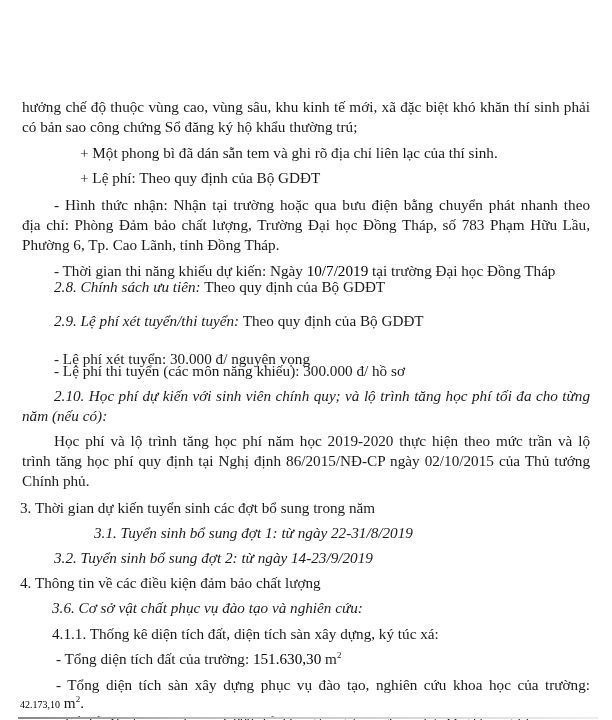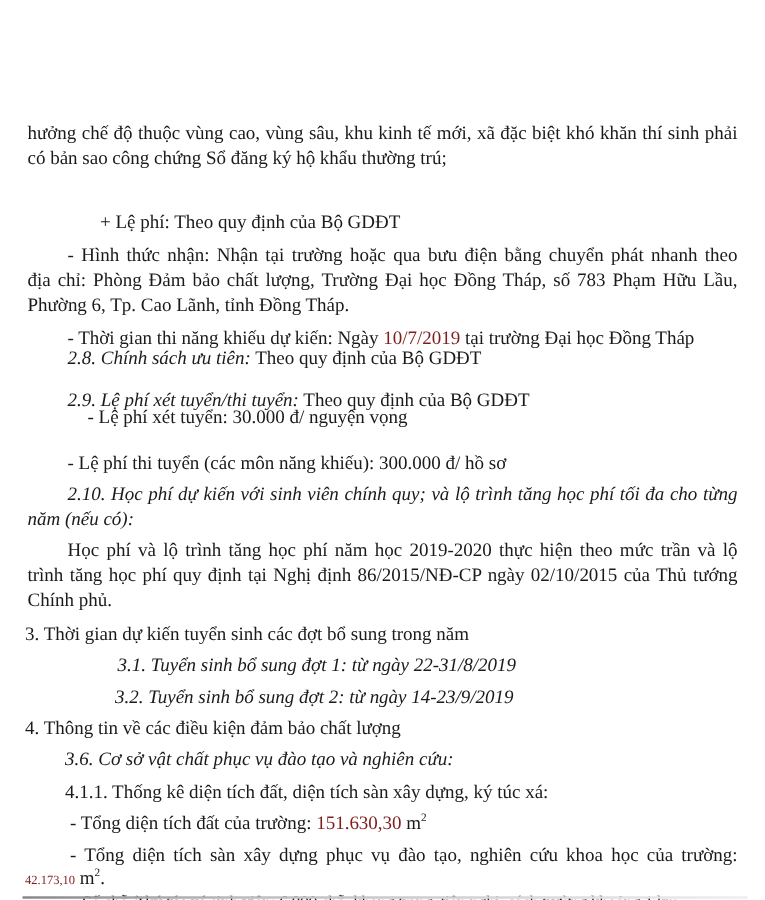--- a/index.html
+++ b/index.html
@@ -13,65 +13,66 @@
     .page { position: absolute; left: 0; top: 0; width: 612px; height: 720px; }
     .line {
       position: absolute;
       font-size: 15.2px;
       line-height: 20px;
       white-space: nowrap;
     }
     .just { text-align: justify; text-align-last: justify; width: 568px; left: 22px; }
     .it { font-style: italic; }
     .b { font-weight: normal; }
-    .light { color: #7f1d1d; }
+    .light { color: #000000; }
     sup { font-size: 9px; line-height: 0; vertical-align: 6px; }
     .bottom-rule {
       position: absolute; left: 18px; top: 717px; width: 580px; height: 2px;
       background: linear-gradient(to right, #888 0%, #bbb 30%, #eee 100%);
     }
   </style>
 </head>
 <body>
 
 <div class="page">
 
   <div class="line just" style="top:97px;">hưởng chế độ thuộc vùng cao, vùng sâu, khu kinh tế mới, xã đặc biệt khó khăn thí sinh phải</div>
   <div class="line" style="top:117px; left:22px;">có bản sao công chứng Sổ đăng ký hộ khẩu thường trú;</div>
 
+  <div class="line" style="top:143px; left:80px;">+ Một phong bì đã dán sẵn tem và ghi rõ địa chỉ liên lạc của thí sinh.</div>
   <div class="line" style="top:168px; left:80px;">+ Lệ phí: Theo quy định của Bộ GDĐT</div>
 
   <div class="line just" style="top:195px; left:54px; width:536px;">- Hình thức nhận: Nhận tại trường hoặc qua bưu điện bằng chuyển phát nhanh theo</div>
   <div class="line just" style="top:215px;">địa chỉ: Phòng Đảm bảo chất lượng, Trường Đại học Đồng Tháp, số 783 Phạm Hữu Lầu,</div>
   <div class="line" style="top:235px; left:22px;">Phường 6, Tp. Cao Lãnh, tỉnh Đồng Tháp.</div>
 
   <div class="line" style="top:261px; left:54px;">
     <span>- Thời gian thi năng khiếu dự kiến: Ngày </span><span class="light">10/7/2019</span><span> tại trường Đại học Đồng Tháp</span>
   </div>
 
   <div class="line" style="top:277px; left:54px;">
     <span class="it">2.8. Chính sách ưu tiên:</span><span> Theo quy định của Bộ GDĐT</span>
   </div>
   <div class="line" style="top:311px; left:54px;">
     <span class="it">2.9. Lệ phí xét tuyển/thi tuyển:</span><span> Theo quy định của Bộ GDĐT</span>
   </div>
 
-  <div class="line" style="top:324px; left:54px;margin-left:16px;">- Lệ phí xét tuyển: 30.000 đ/ nguyện vọng</div>
+  <div class="line" style="top:349px; left:54px;">- Lệ phí xét tuyển: 30.000 đ/ nguyện vọng</div>
   <div class="line" style="top:361px; left:54px;">- Lệ phí thi tuyển (các môn năng khiếu): 300.000 đ/ hồ sơ</div>
 
   <div class="line just it" style="top:386px; left:54px; width:536px;">2.10. Học phí dự kiến với sinh viên chính quy; và lộ trình tăng học phí tối đa cho từng</div>
   <div class="line it" style="top:406px; left:22px;">năm (nếu có):</div>
 
   <div class="line just" style="top:431px; left:54px; width:536px;">Học phí và lộ trình tăng học phí năm học 2019-2020 thực hiện theo mức trần và lộ</div>
   <div class="line just" style="top:451px;">trình tăng học phí quy định tại Nghị định 86/2015/NĐ-CP ngày 02/10/2015 của Thủ tướng</div>
   <div class="line" style="top:471px; left:22px;">Chính phủ.</div>
 
   <div class="line b" style="top:498px; left:20px;">3. Thời gian dự kiến tuyển sinh các đợt bổ sung trong năm</div>
   <div class="line it" style="top:523px; left:54px;margin-left:40px;">3.1. Tuyển sinh bổ sung đợt 1: từ ngày 22-31/8/2019</div>
-  <div class="line it" style="top:548px; left:54px;margin-left:38px;">3.2. Tuyển sinh bổ sung đợt 2: từ ngày 14-23/9/2019</div>
+  <div class="line it" style="top:548px; left:54px;">3.2. Tuyển sinh bổ sung đợt 2: từ ngày 14-23/9/2019</div>
 
   <div class="line b" style="top:573px; left:20px;">4. Thông tin về các điều kiện đảm bảo chất lượng</div>
   <div class="line it" style="top:598px; left:52px;">3.6.  Cơ sở vật chất phục vụ đào tạo và nghiên cứu:</div>
 
   <div class="line" style="top:624px; left:52px;">4.1.1. Thống kê diện tích đất, diện tích sàn xây dựng, ký túc xá:</div>
 
   <div class="line" style="top:649px; left:56px;">
     <span>- Tổng diện tích đất của trường: </span><span class="light">151.630,30</span><span> m</span><sup>2</sup>
   </div>
 

